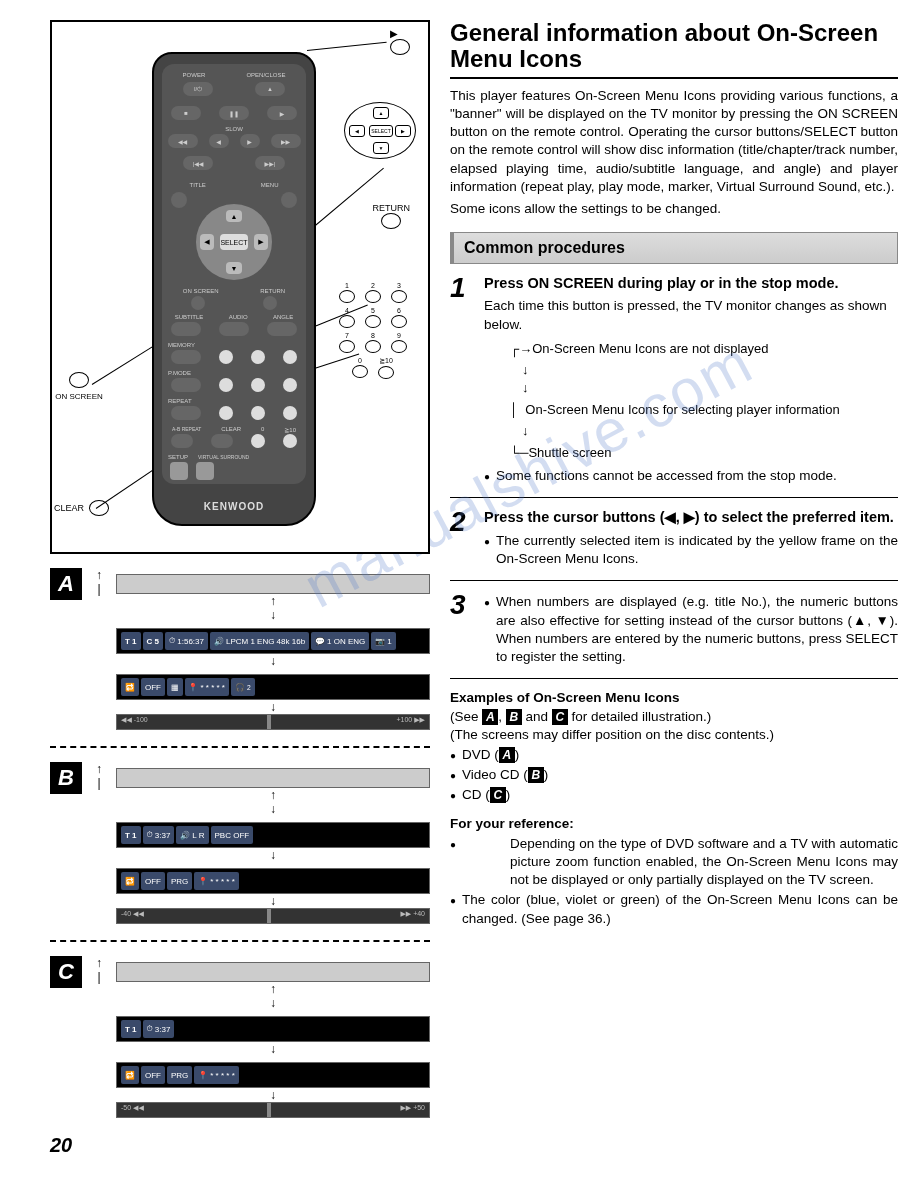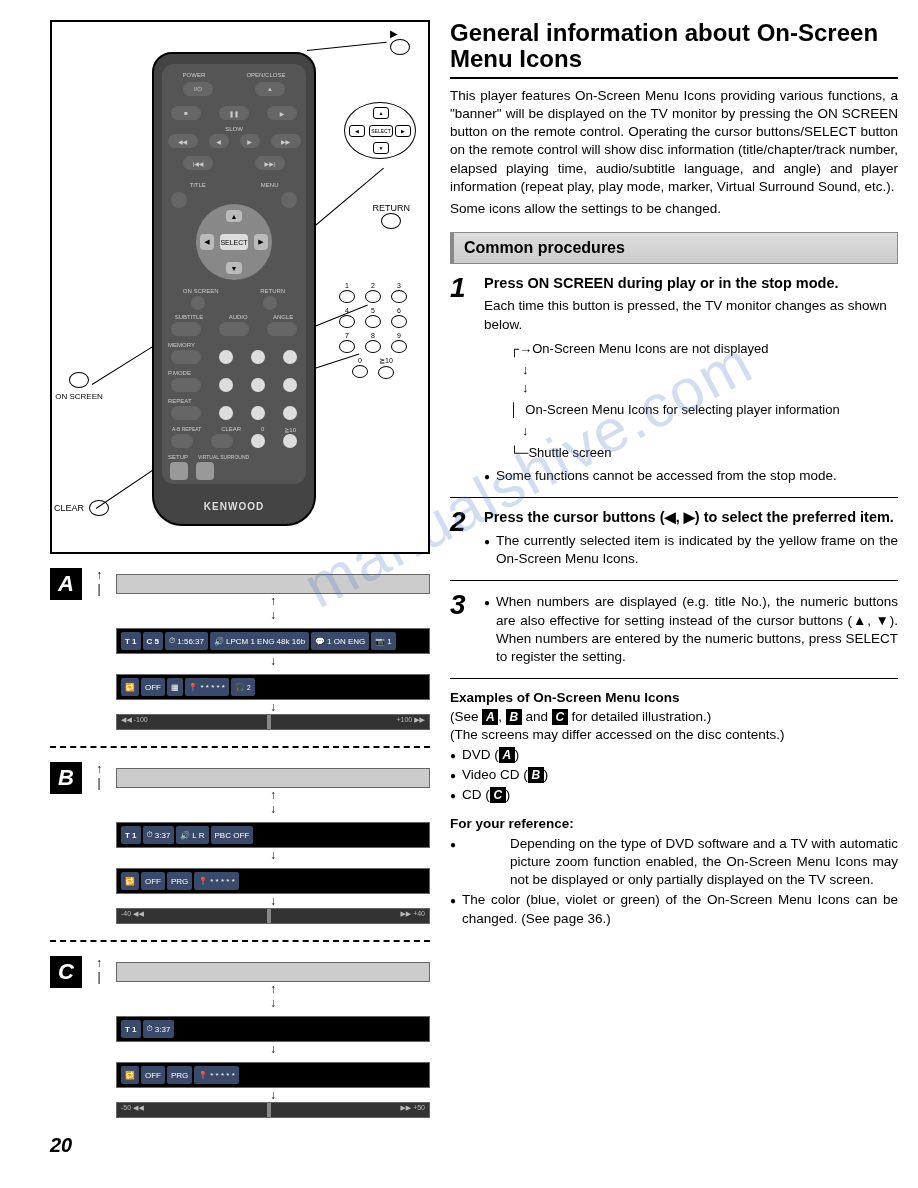--- a/index.html
+++ b/index.html
@@ -610,21 +610,21 @@
     </div>
 
 
     <hr class="hr-thin">
 
     <div>
       <div style="font-weight:bold">Examples of On-Screen Menu Icons</div>
       <div>
         <span>(See </span><span class="inline-letter">A</span>, <span class="inline-letter">B</span> and <span class="inline-letter">C</span><span> for detailed illustration.)</span>
       </div>
-      <div>(The screens may differ accessed on the disc contents.)</div>
+      <div>(The screens may differ position on the disc contents.)</div>
       <div class="bullet">
           <span>DVD (<span class="inline-letter">A</span>)</span>
         </div>
       <div class="bullet">
           <span>Video CD (<span class="inline-letter">B</span>)</span>
         </div>
       <div class="bullet">
           <span>CD (<span class="inline-letter">C</span>)</span>
         </div>
     </div>

